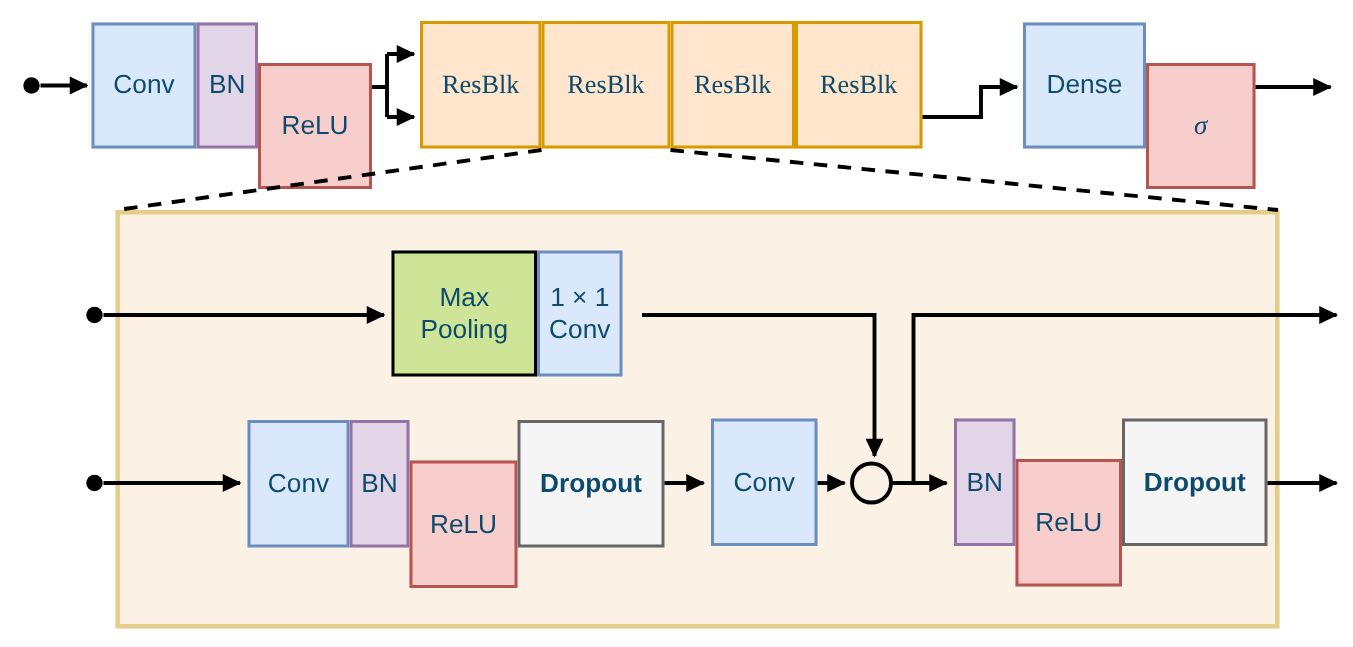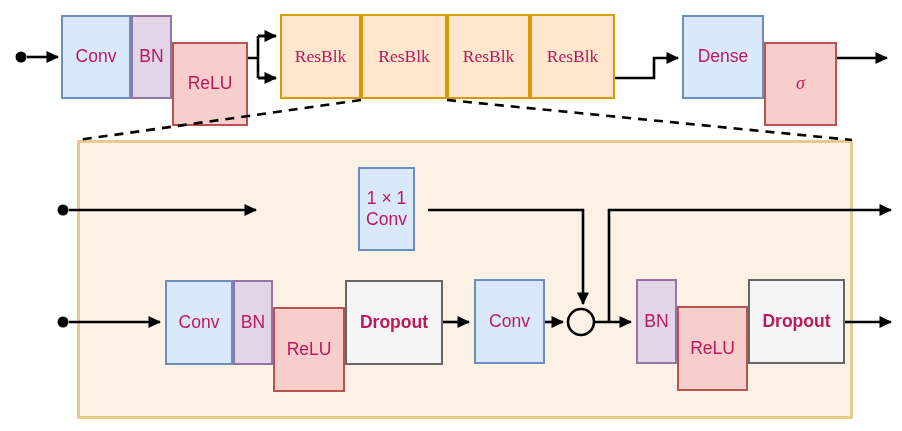--- a/index.html
+++ b/index.html
@@ -12,21 +12,21 @@
   }
   .box{
     position:absolute;
     box-sizing:border-box;
     border:2px solid #000;
     display:flex;
     flex-direction:column;
     align-items:center;
     justify-content:center;
     font-size:17.5px;
-    color:#be185d;
+    color:#0c4a6e;
     line-height:1.22;
     white-space:nowrap;
   }
   .blue  {background:#dae8fc;border-color:#6c8ebf;}
   .purple{background:#e1d5e7;border-color:#9673a6;}
   .red   {background:#f8cecc;border-color:#b85450;margin-top:27px;}
   .orange{background:#ffe6cc;border-color:#d79b00;font-family:Liberation Serif, serif;}
   .green {background:#cee598;border-color:#000000;}
   .gray  {background:#f5f5f5;border-color:#666666;font-weight:bold;}
   .detail-box{
@@ -69,20 +69,24 @@
     <span>ResBlk</span>
   </div>
 
   <div class="box blue" style="left:682px;top:15px;width:82px;height:84px">
     <span>Dense</span>
   </div>
   <div class="box red" style="left:764px;top:15px;width:73px;height:84px">
     <span class="sigma">σ</span>
   </div>
 
+  <div class="box green" style="left:261px;top:167px;width:97px;height:84px">
+    <span>Max</span>
+    <span>Pooling</span>
+  </div>
   <div class="box blue" style="left:358px;top:167px;width:57px;height:84px">
     <span>1 × 1</span>
     <span>Conv</span>
   </div>
 
   <div class="box blue" style="left:165px;top:280px;width:68px;height:85px">
     <span>Conv</span>
   </div>
   <div class="box purple" style="left:233px;top:280px;width:40px;height:85px">
     <span>BN</span>

